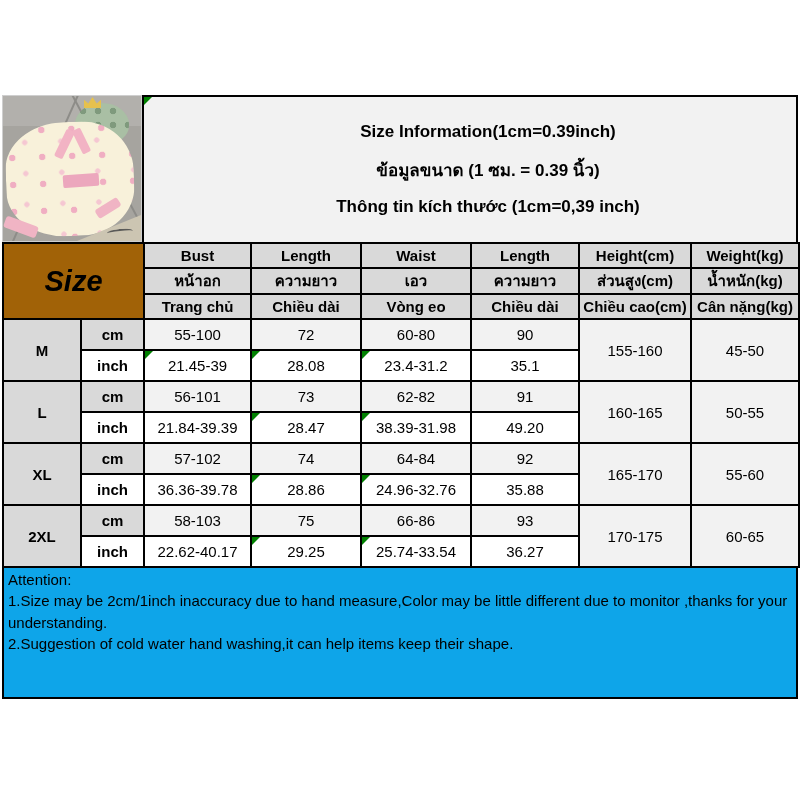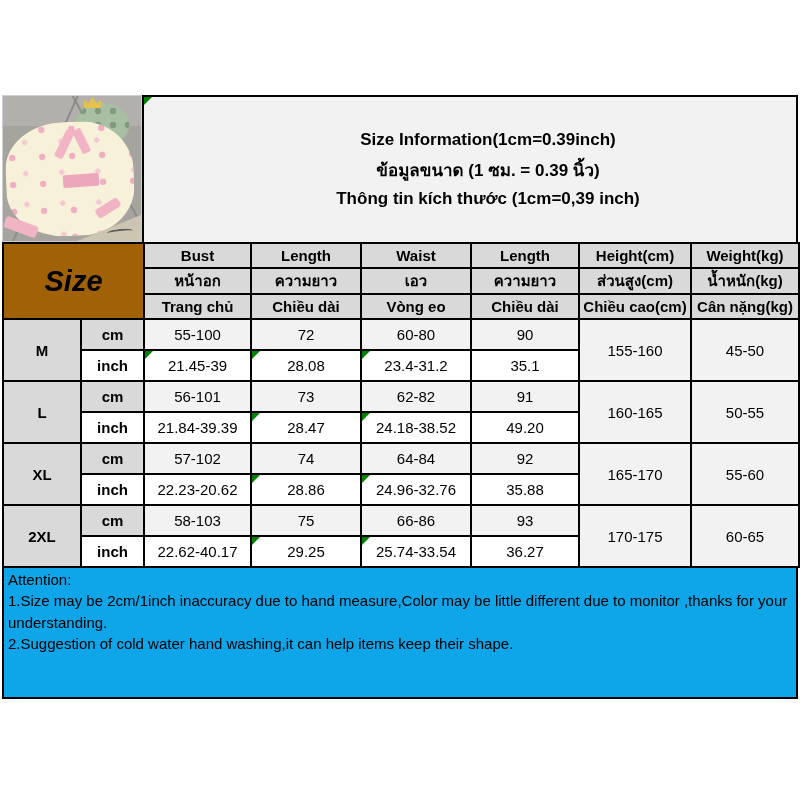--- a/index.html
+++ b/index.html
@@ -41,21 +41,21 @@
           border-radius:50% 50% 46% 46%; }
   .crown { position:absolute; top:1px; right:40px; width:17px; height:11px; background:#e6c14e;
            clip-path:polygon(0 100%,0 25%,25% 60%,50% 0,75% 60%,100% 25%,100% 100%); }
   .box-corner { position:absolute; bottom:0; right:0; width:64px; height:26px;
                 background:#ccc5b2; clip-path:polygon(100% 0,100% 100%,0 100%); }
   .squiggle { position:absolute; bottom:6px; right:8px; width:26px; height:6px;
               border-top:2px solid #5a5a58; transform:rotate(-6deg); border-radius:50%; }
 
   .title-block { flex:1; background:#f2f2f2; border:2px solid #000; border-bottom:0;
                  display:flex; flex-direction:column; align-items:center; justify-content:center;
-                 gap:6px; position:relative;padding-left:36px; }
+                 gap:14px; position:relative;padding-left:36px; }
   .title-block .tl { font-weight:bold; font-size:17px; }
 
   
   table { width:796px; border-collapse:collapse; table-layout:fixed; }
   td { border:2px solid #000; text-align:center; vertical-align:middle;
        font-size:15px; padding:0; overflow:hidden; }
   tr.hdr { height:25px; }
   tr.data { height:31px; }
   .hd { background:#d9d9d9; font-weight:bold; }
   .size-corner { background:#a16207; font-weight:bold; font-size:29px;font-style:italic; }
@@ -166,37 +166,37 @@
           <td class="v-cm">73</td>
           <td class="v-cm">62-82</td>
           <td class="v-cm">91</td>
           <td class="merged" rowspan="2">160-165</td>
           <td class="merged" rowspan="2">50-55</td>
         </tr>
         <tr class="data">
           <td class="u-inch">inch</td>
           <td class="v-inch">21.84-39.39</td>
           <td class="v-inch tri">28.47</td>
-          <td class="v-inch tri">24.18-38.52</td>
+          <td class="v-inch tri">38.39-31.98</td>
           <td class="v-inch">49.20</td>
         </tr>
 
         <tr class="data">
           <td class="sz" rowspan="2">XL</td>
           <td class="u-cm">cm</td>
           <td class="v-cm">57-102</td>
           <td class="v-cm">74</td>
           <td class="v-cm">64-84</td>
           <td class="v-cm">92</td>
           <td class="merged" rowspan="2">165-170</td>
           <td class="merged" rowspan="2">55-60</td>
         </tr>
         <tr class="data">
           <td class="u-inch">inch</td>
-          <td class="v-inch">22.23-20.62</td>
+          <td class="v-inch">36.36-39.78</td>
           <td class="v-inch tri">28.86</td>
           <td class="v-inch tri">24.96-32.76</td>
           <td class="v-inch">35.88</td>
         </tr>
 
         <tr class="data">
           <td class="sz" rowspan="2">2XL</td>
           <td class="u-cm">cm</td>
           <td class="v-cm">58-103</td>
           <td class="v-cm">75</td>

